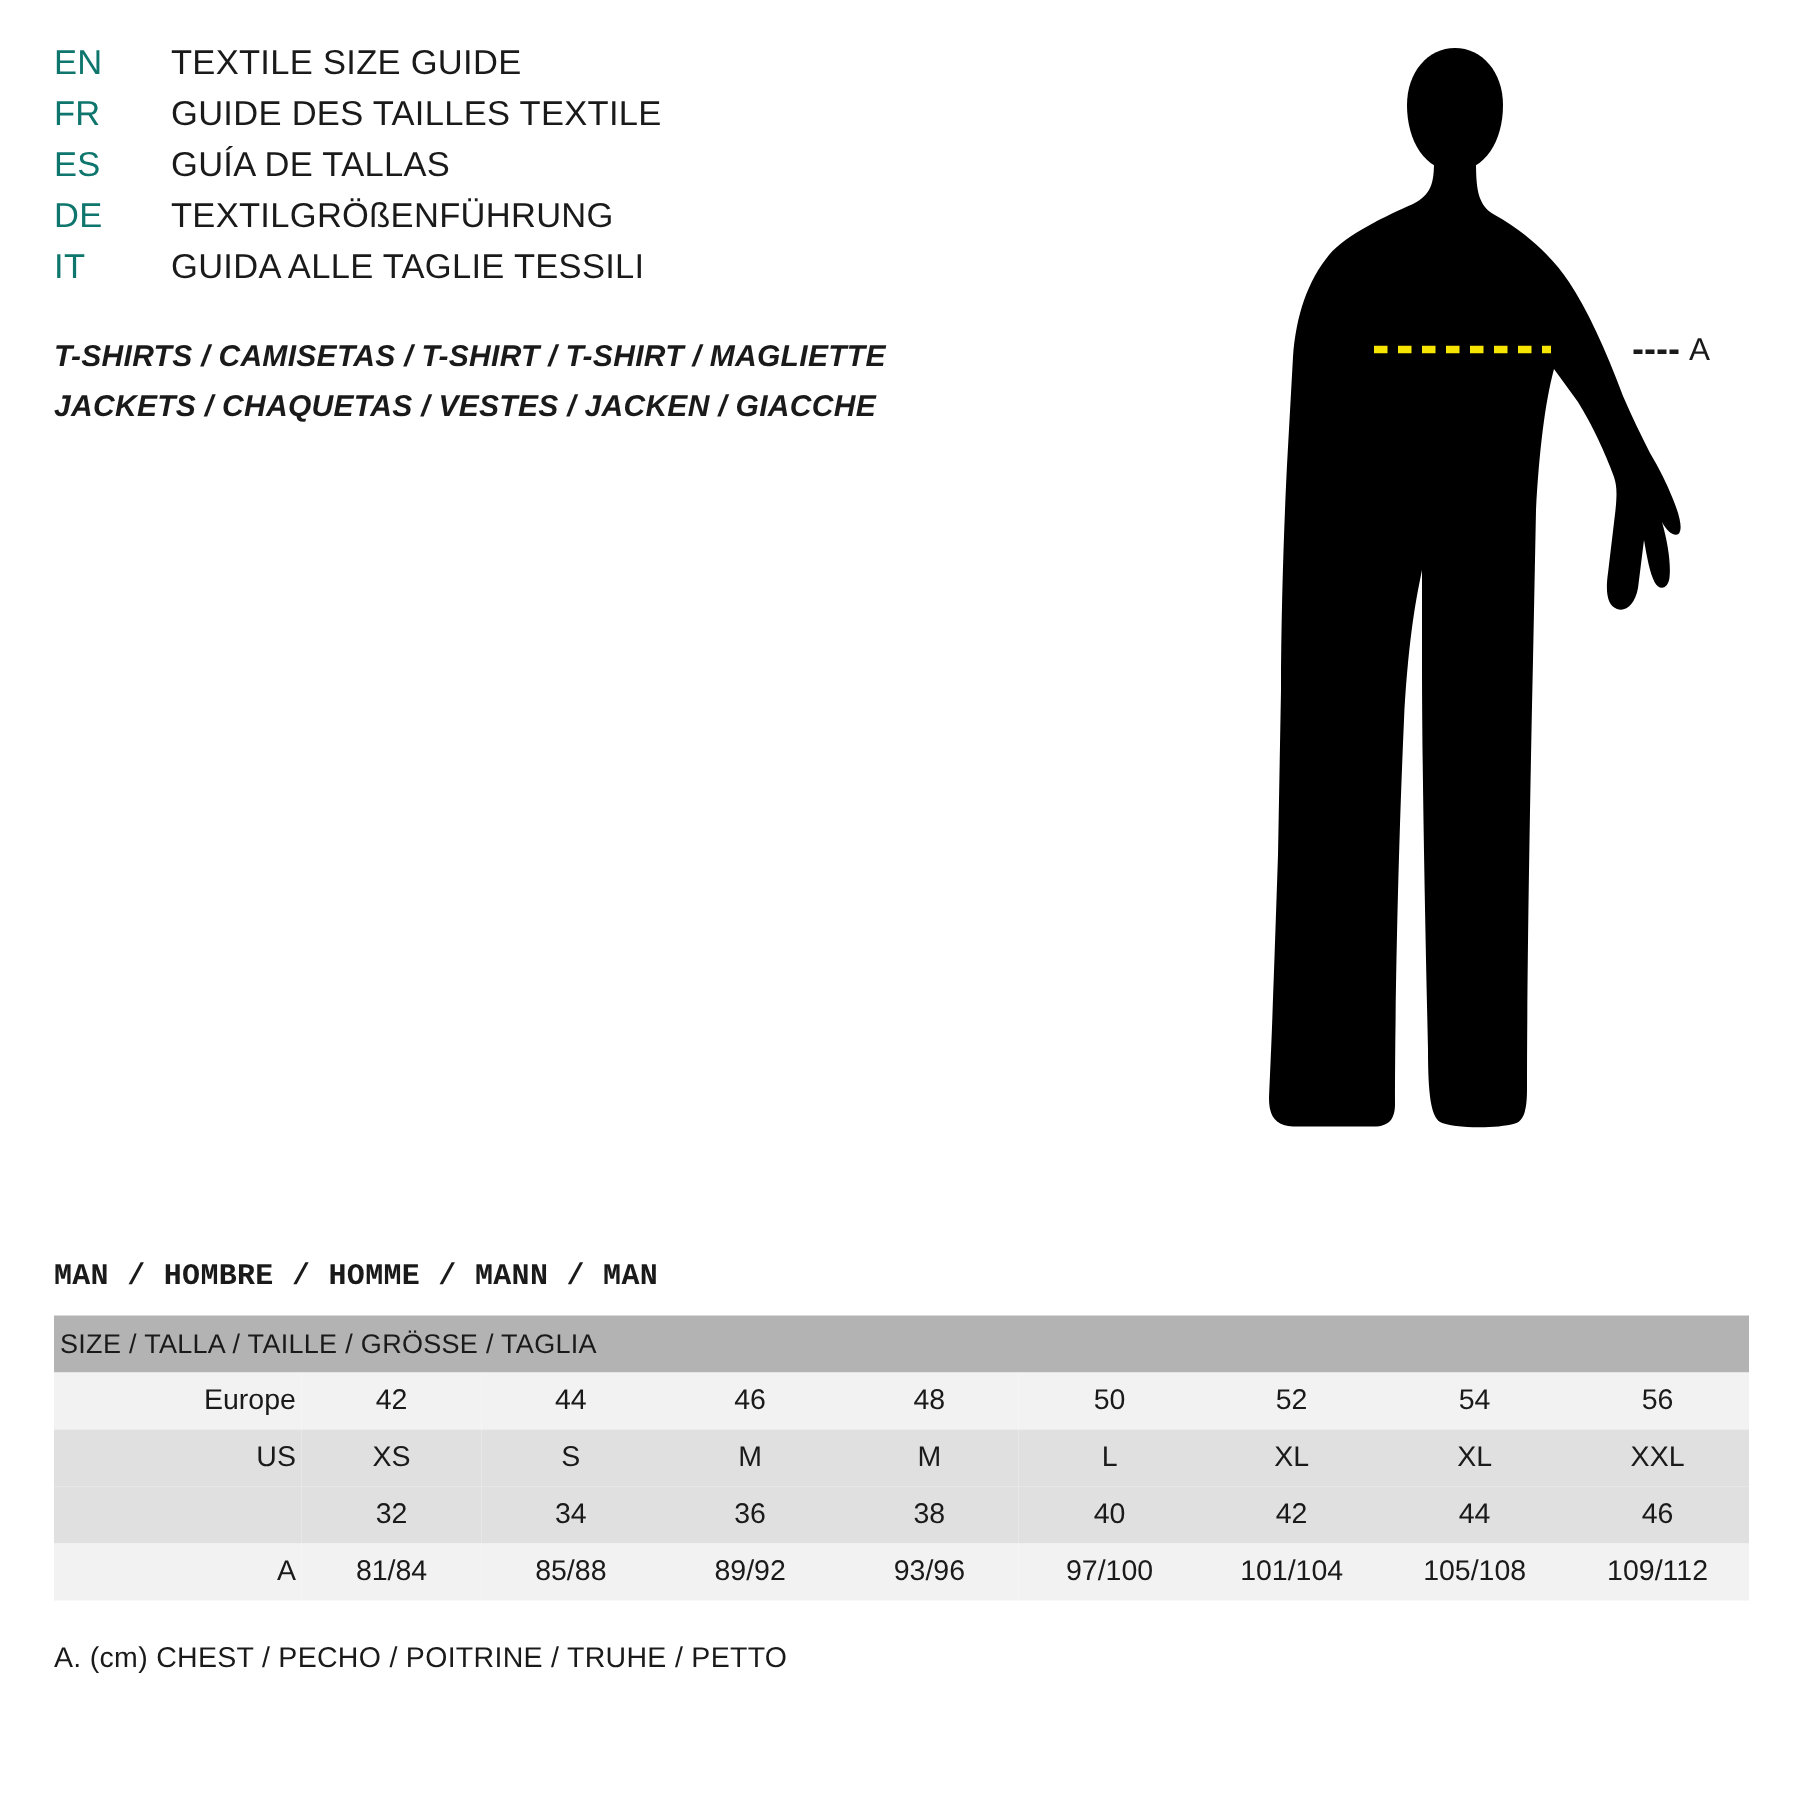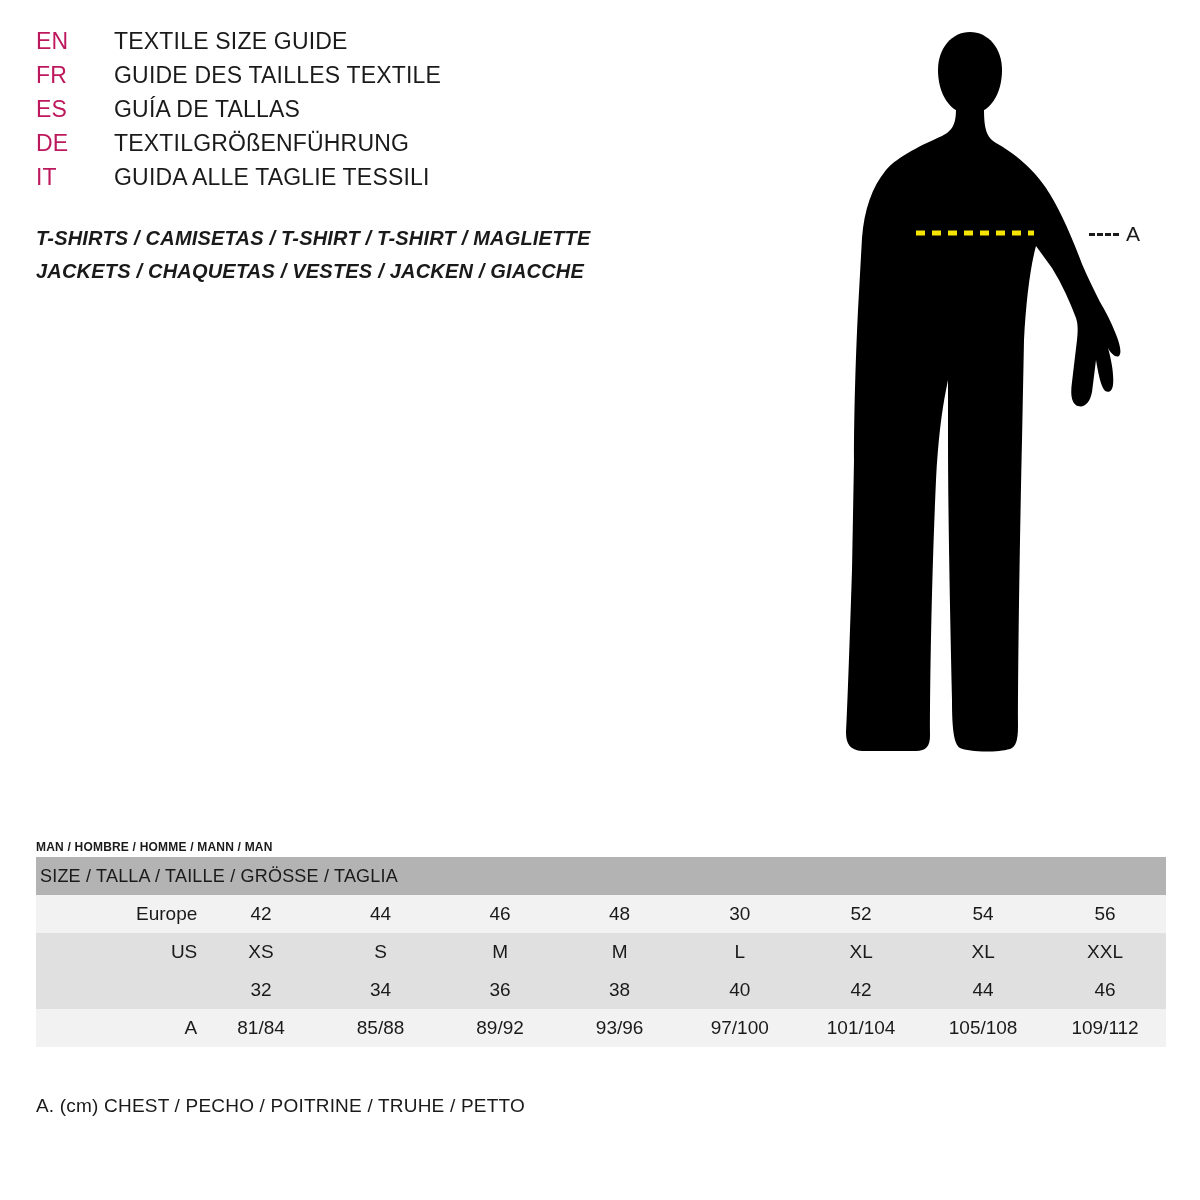--- a/index.html
+++ b/index.html
@@ -32,21 +32,21 @@
   .lang-row {
     display: flex;
     align-items: baseline;
     height: 34px;
     font-size: 23px;
     letter-spacing: 0.2px;
   }
   .lang-code {
     width: 78px;
     flex: 0 0 78px;
-    color: #be185d;
+    color: #0f766e;
   }
   .lang-text {
     color: #1a1a1a;
     white-space: nowrap;
   }
 
   
   .category-block {
     position: absolute;
     left: 36px;
@@ -91,25 +91,26 @@
   }
 
   
   .table-section {
     position: absolute;
     left: 36px;
     top: 840px;
     width: 1130px;
   }
   .table-caption {
-    font-size: 12px;
+    font-size: 20px;
     font-weight: bold;
     letter-spacing: 0.2px;
-    margin-bottom: 3px;
+    margin-bottom: 14px;
     white-space: nowrap;
+    font-family: Liberation Mono, monospace;
   }
   table.size-table {
     border-collapse: collapse;
     width: 1130px;
     font-size: 19px;
   }
   table.size-table td {
     padding: 4px;
     height: 30px;
     vertical-align: middle;
@@ -243,21 +244,21 @@
         <tr class="row-header">
           <td colspan="9">SIZE / TALLA / TAILLE / GRÖSSE / TAGLIA</td>
         </tr>
 
         <tr class="row-plain">
           <td class="label-cell">Europe</td>
           <td class="val-cell">42</td>
           <td class="val-cell">44</td>
           <td class="val-cell">46</td>
           <td class="val-cell">48</td>
-          <td class="val-cell">30</td>
+          <td class="val-cell">50</td>
           <td class="val-cell">52</td>
           <td class="val-cell">54</td>
           <td class="val-cell">56</td>
         </tr>
 
         <tr class="row-shade">
           <td class="label-cell">US</td>
           <td class="val-cell">XS</td>
           <td class="val-cell">S</td>
           <td class="val-cell">M</td>

